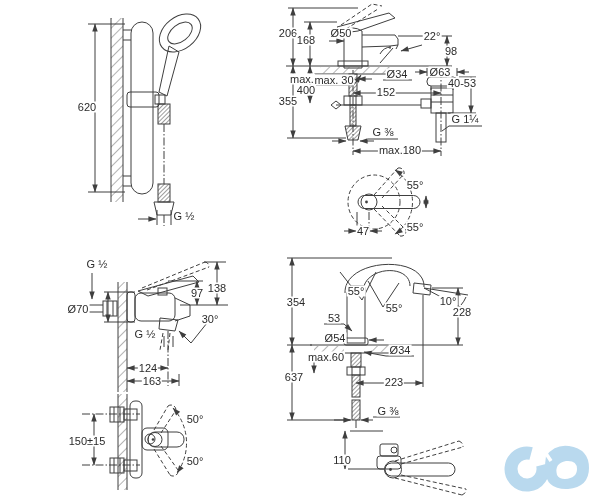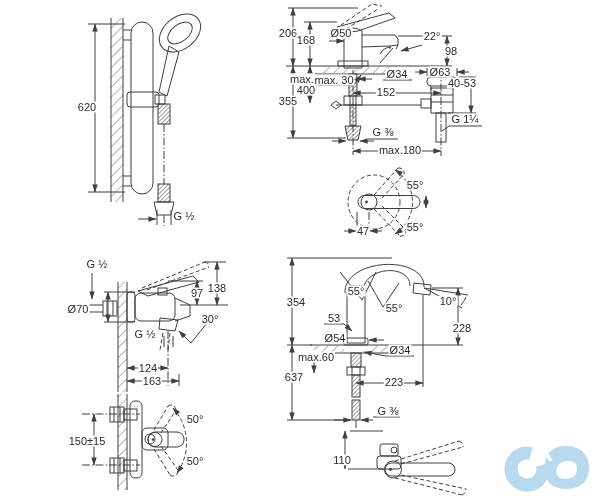--- a/index.html
+++ b/index.html
@@ -336,25 +336,25 @@
   <span class="lbl" style="left:87px;top:441px">150±15</span>
   <span class="lbl" style="left:195px;top:419px">50°</span>
   <span class="lbl" style="left:195px;top:461px">50°</span>
 </div>
 
 <div>
   <span class="lbl" style="left:296px;top:302px">354</span>
   <span class="lbl" style="left:356px;top:291px">55°</span>
   <span class="lbl" style="left:394px;top:308px">55°</span>
   <span class="lbl" style="left:448px;top:301px">10°</span>
-  <span class="lbl" style="left:462px;top:328px">228</span>
+  <span class="lbl" style="left:462px;top:312px">228</span>
   <span class="lbl" style="left:334px;top:318px">53</span>
   <span class="lbl" style="left:335px;top:338px">Ø54</span>
   <span class="lbl" style="left:400px;top:350px">Ø34</span>
-  <span class="lbl" style="left:316px;top:357px">max.60</span>
+  <span class="lbl" style="left:326px;top:357px">max.60</span>
   <span class="lbl" style="left:294px;top:377px">637</span>
   <span class="lbl" style="left:394px;top:382px">223</span>
   <span class="lbl" style="left:388px;top:411px">G ⅜</span>
 </div>
 
 <div>
   <span class="lbl" style="left:342px;top:460px">110</span>
 </div>
 
 </div>

